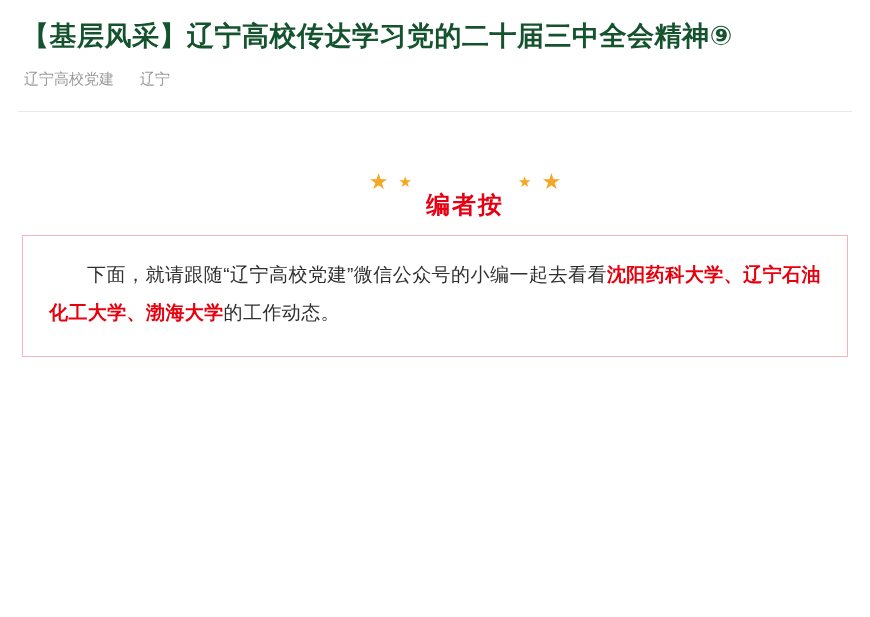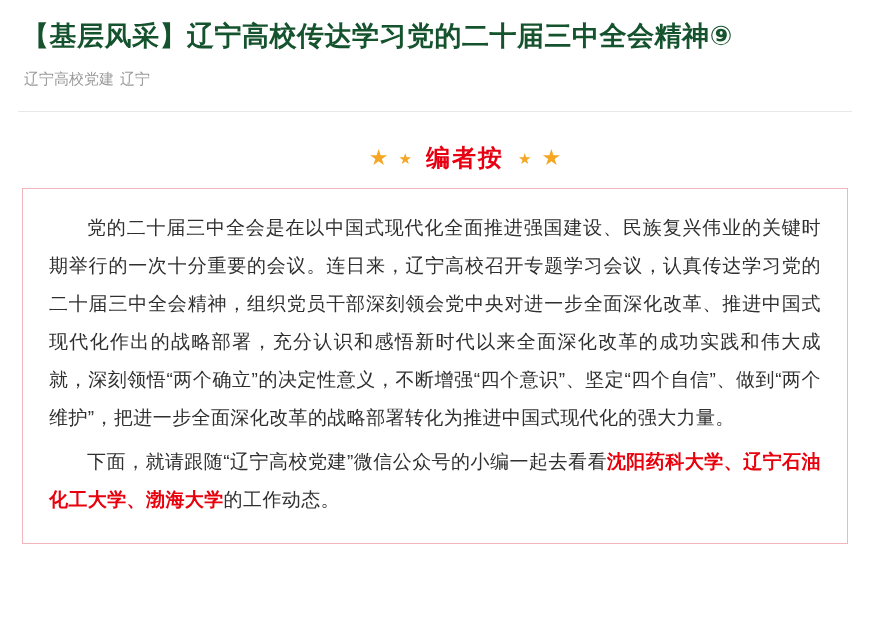--- a/index.html
+++ b/index.html
@@ -27,21 +27,21 @@
     color: #14532d;
     letter-spacing: 0.5px;
     line-height: 1.35;
     margin: 18px 0 0 4px;
     white-space: nowrap;
   }
   .meta-row {
     margin: 16px 0 0 6px;
     display: flex;
     align-items: center;
-    gap: 6px;
+    gap: 26px;
     font-size: 15px;
     color: #9a9a9a;
   }
   .meta-item {
     white-space: nowrap;
   }
   .divider {
     margin-top: 22px;
     height: 1px;
     background: #e8e8e8;
@@ -65,20 +65,21 @@
   }
   .star.small {
     font-size: 15px;
   }
   .editor-title {
     color: #e60012;
     font-weight: bold;
     font-size: 24px;
     letter-spacing: 2px;
     padding: 0 4px;
+    margin-top: 47px;
   }
   .redbox {
     border: 1px solid #f3b4bb;
     margin: 0 4px;
     padding: 20px 26px 24px 26px;
     box-sizing: border-box;
   }
   .para {
     font-size: 19px;
     line-height: 2.0;
@@ -115,21 +116,18 @@
     <div class="editor-head">
       <span class="star">★</span>
       <span class="star small">★</span>
       <span class="editor-title">编者按</span>
       <span class="star small">★</span>
       <span class="star">★</span>
     </div>
 
     <div class="redbox">
       <p class="para">
-        <span>党的二十届三中全会是在以中国式现代化全面推进强国建设、民族复兴伟业的关键时期举行的一次十分重要的会议。连日来，辽宁高校召开专题学习会议，认真传达学习党的二十届三中全会精神，组织党员干部深刻领会党中央对进一步全面深化改革、推进中国式现代化作出的战略部署，充分认识和感悟新时代以来全面深化改革的成功实践和伟大成就，深刻领悟“两个确立”的决定性意义，不断增强“四个意识”、坚定“四个自信”、做到“两个维护”，把进一步全面深化改革的战略部署转化为推进中国式现代化的强大力量。</span>
-      </p>
-      <p class="para">
         <span>下面，就请跟随“辽宁高校党建”微信公众号的小编一起去看看</span><span class="hl">沈阳药科大学、辽宁石油化工大学、渤海大学</span><span>的工作动态。</span>
       </p>
     </div>
 
   </div>
 </div>
 
 </body></html>

